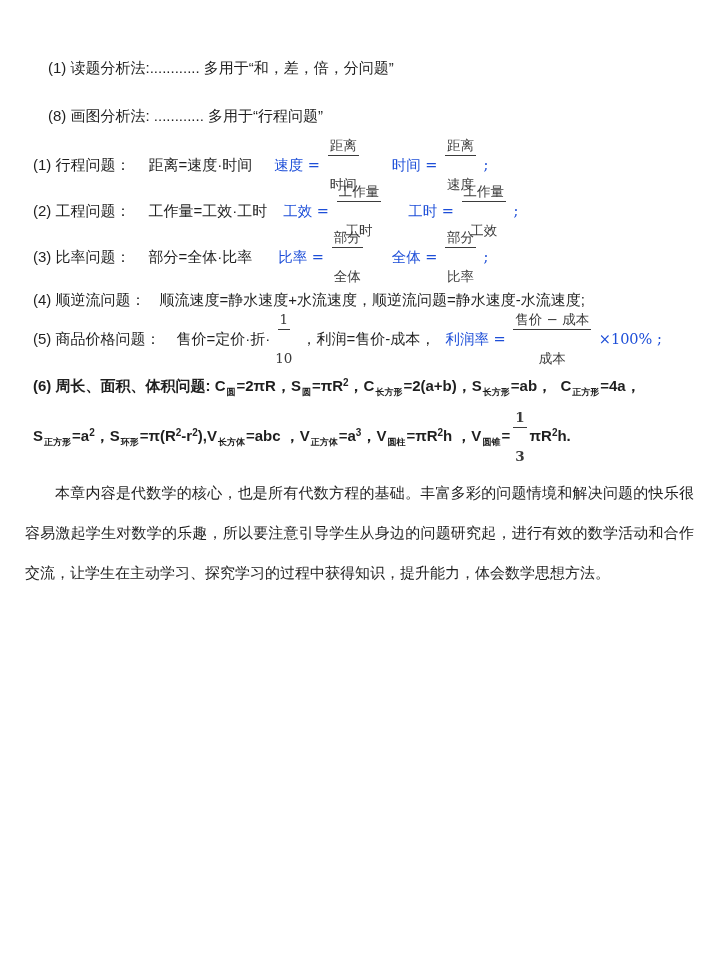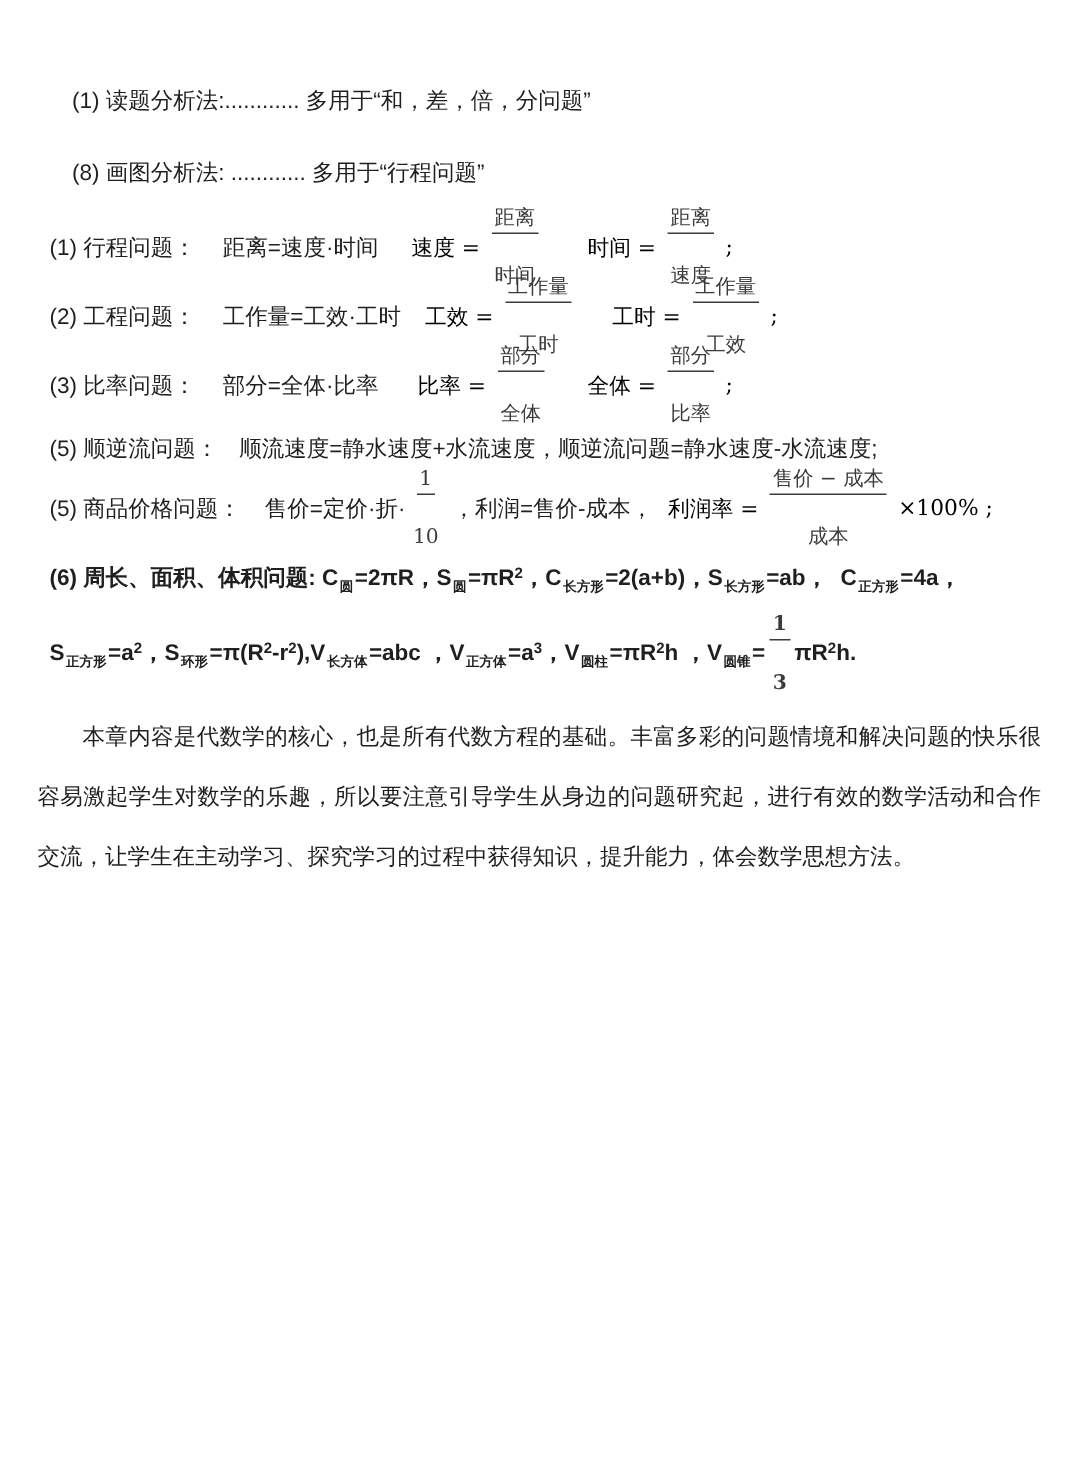--- a/index.html
+++ b/index.html
@@ -10,21 +10,21 @@
   .page{padding:48px 25px 0 25px;}
   .blk{font-size:15px;color:#1f1f1f;}
   .para{line-height:40px;text-align:justify;}
   .item{line-height:40px;padding-left:8px;white-space:pre-wrap;margin-left:15px;}
   .heading{line-height:40px;}
   .formula{display:flex;align-items:center;height:46px;padding-left:8px;white-space:pre;}
   .textrow{line-height:40px;padding-left:8px;white-space:pre;}
   .geo{line-height:34px;padding-left:8px;text-align:justify;font-weight:bold;}
   .indent{text-indent:30px;}
   .rt{white-space:pre-wrap;}
-  .rm{font-family:"DejaVu Serif",serif;color:#000000;font-size:14.5px;white-space:pre;}
+  .rm{font-family:"DejaVu Serif",serif;color:#1d4ed8;font-size:14.5px;white-space:pre;}
   .frac{
     display:inline-flex;flex-direction:column;align-items:center;
     vertical-align:middle;font-family:"DejaVu Serif",serif;color:#3b3b3b;
     font-size:13.5px;line-height:1.3;margin:0 3px;text-indent:0;gap:20px;
   }
   .frac .fn{border-bottom:1px solid #3b3b3b;padding:0 2px;}
   .frac .fd{padding:0 2px;}
   .sub{font-size:9px;vertical-align:-4px;margin:0 1px;}
   .sup{font-size:10px;vertical-align:5px;}
   .gap{display:inline-block;height:1px;}
@@ -32,21 +32,21 @@
 </head>
 <body>
 
 <div class="page">
   <div id="doc">
       <div class="blk item" style="margin-top: 0px;"><span class="rt">(1) 读题分析法:............ 多用于“和，差，倍，分问题”</span></div>
       <div class="blk item" style="margin-top: 8px;"><span class="rt">(8) 画图分析法: ............ 多用于“行程问题”</span></div>
       <div class="blk formula" style="margin-top: 6px;"><span class="rt">(1) 行程问题：</span><span class="gap" style="width: 18px;"></span><span class="rt">距离=速度·时间</span><span class="gap" style="width: 22px;"></span><span class="rm">速度 = </span><span class="frac"><span class="fn">距离</span><span class="fd">时间</span></span><span class="gap" style="width: 30px;"></span><span class="rm">时间 = </span><span class="frac"><span class="fn">距离</span><span class="fd">速度</span></span><span class="rm"> ;</span></div>
       <div class="blk formula" style="margin-top: 0px;"><span class="rt">(2) 工程问题：</span><span class="gap" style="width: 18px;"></span><span class="rt">工作量=工效·工时</span><span class="gap" style="width: 16px;"></span><span class="rm">工效 = </span><span class="frac"><span class="fn">工作量</span><span class="fd">工时</span></span><span class="gap" style="width: 24px;"></span><span class="rm">工时 = </span><span class="frac"><span class="fn">工作量</span><span class="fd">工效</span></span><span class="rm"> ;</span></div>
       <div class="blk formula" style="margin-top: 0px;"><span class="rt">(3) 比率问题：</span><span class="gap" style="width: 18px;"></span><span class="rt">部分=全体·比率</span><span class="gap" style="width: 26px;"></span><span class="rm">比率 = </span><span class="frac"><span class="fn">部分</span><span class="fd">全体</span></span><span class="gap" style="width: 26px;"></span><span class="rm">全体 = </span><span class="frac"><span class="fn">部分</span><span class="fd">比率</span></span><span class="rm"> ;</span></div>
-      <div class="blk textrow" style="margin-top: 0px;"><span class="rt">(5) 顺逆流问题：</span><span class="gap" style="width: 14px;"></span><span class="rt">顺流速度=静水速度+水流速度，顺逆流问题=静水速度-水流速度;</span></div>
+      <div class="blk textrow" style="margin-top: 0px;"><span class="rt">(4) 顺逆流问题：</span><span class="gap" style="width: 14px;"></span><span class="rt">顺流速度=静水速度+水流速度，顺逆流问题=静水速度-水流速度;</span></div>
       <div class="blk formula" style="margin-top: -4px;"><span class="rt">(5) 商品价格问题：</span><span class="gap" style="width: 16px;"></span><span class="rt">售价=定价·折·</span><span class="frac"><span class="fn">1</span><span class="fd">10</span></span><span class="rt"> ，利润=售价-成本，</span><span class="gap" style="width: 10px;"></span><span class="rm">利润率 = </span><span class="frac"><span class="fn">售价 − 成本</span><span class="fd">成本</span></span><span class="rm"> ×100% ;</span></div>
       <div class="blk geo" style="margin-top: 4px;"><span class="rt">(6) 周长、面积、体积问题: C</span><span class="sub">圆</span><span class="rt">=2πR，S</span><span class="sub">圆</span><span class="rt">=πR</span><span class="sup">2</span><span class="rt">，C</span><span class="sub">长方形</span><span class="rt">=2(a+b)，S</span><span class="sub">长方形</span><span class="rt">=ab，  C</span><span class="sub">正方形</span><span class="rt">=4a，</span><br><span class="rt">S</span><span class="sub">正方形</span><span class="rt">=a</span><span class="sup">2</span><span class="rt">，S</span><span class="sub">环形</span><span class="rt">=π(R</span><span class="sup">2</span><span class="rt">-r</span><span class="sup">2</span><span class="rt">),V</span><span class="sub">长方体</span><span class="rt">=abc ，V</span><span class="sub">正方体</span><span class="rt">=a</span><span class="sup">3</span><span class="rt">，V</span><span class="sub">圆柱</span><span class="rt">=πR</span><span class="sup">2</span><span class="rt">h ，V</span><span class="sub">圆锥</span><span class="rt">=</span><span class="frac">
           <span class="fn">1</span>
           <span class="fd">3</span>
         </span><span class="rt">πR</span><span class="sup">2</span><span class="rt">h.</span></div>
       <div class="blk para indent" style="margin-top: 8px;"><span class="rt">本章内容是代数学的核心，也是所有代数方程的基础。丰富多彩的问题情境和解决问题的快乐很容易激起学生对数学的乐趣，所以要注意引导学生从身边的问题研究起，进行有效的数学活动和合作交流，让学生在主动学习、探究学习的过程中获得知识，提升能力，体会数学思想方法。</span></div>
     </div>
 </div>
 
 </body></html>

